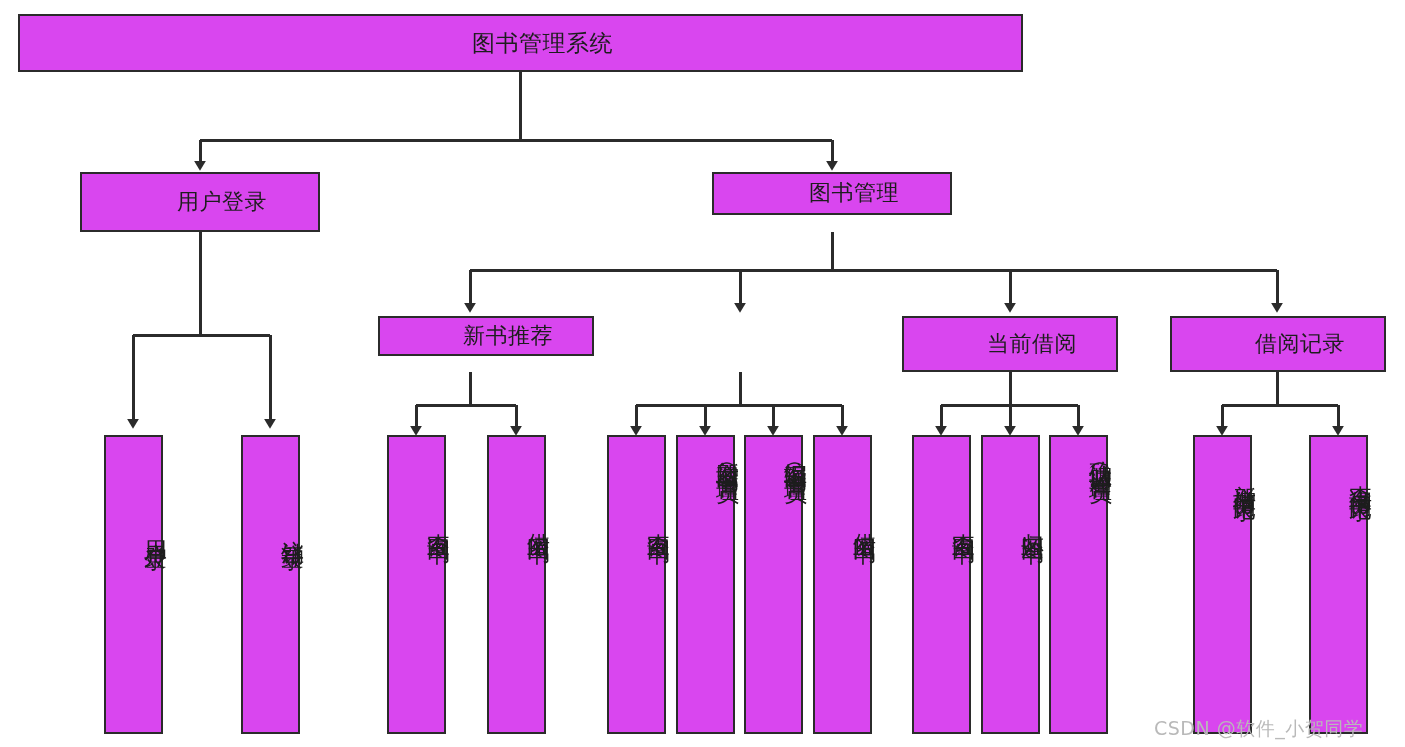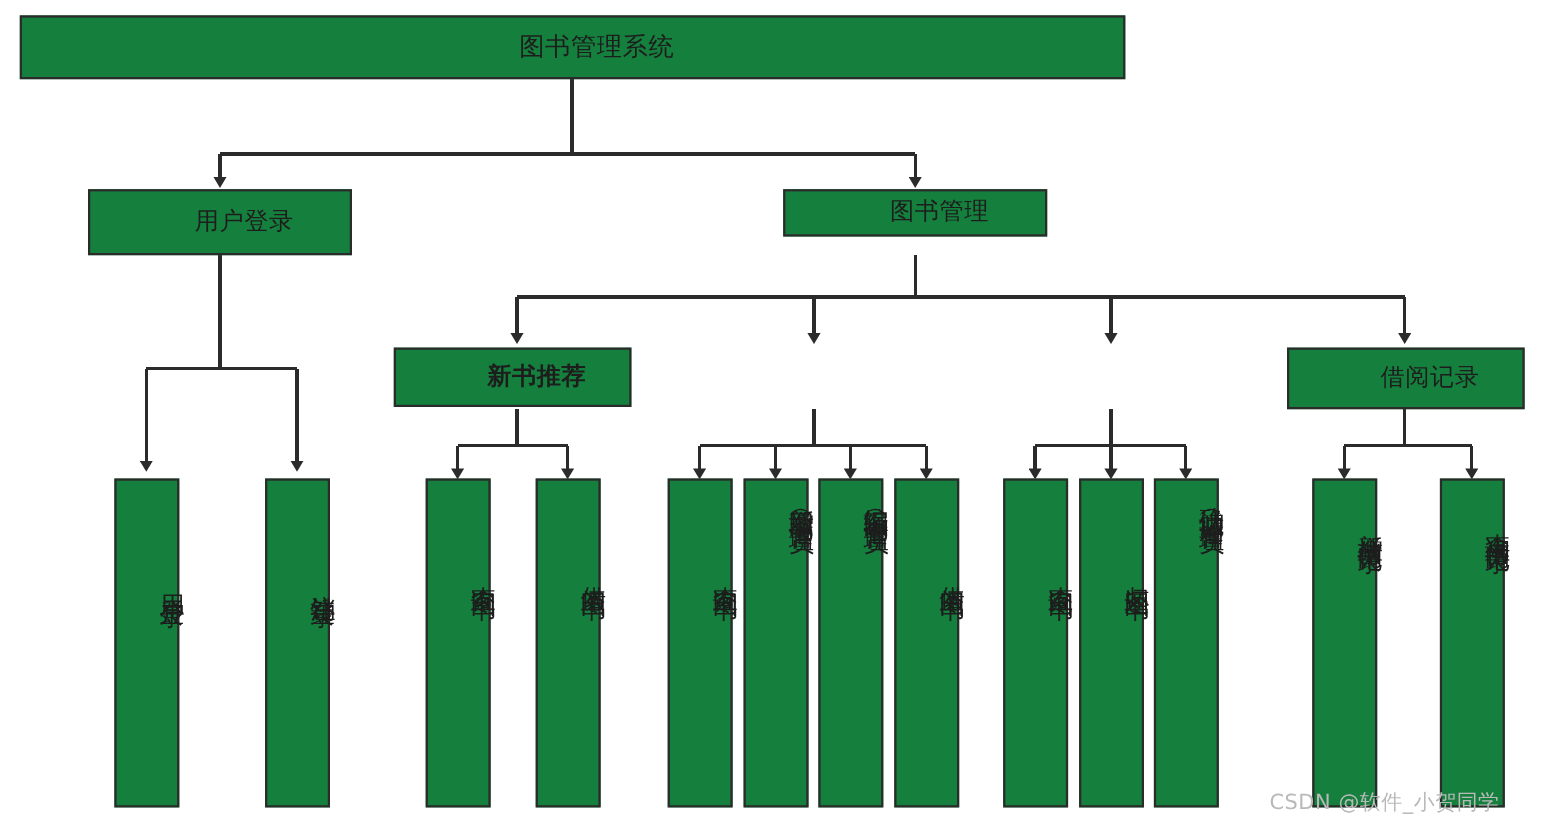--- a/index.html
+++ b/index.html
@@ -23,21 +23,21 @@
     position: absolute;
     left: 0;
     top: 0;
     width: 1405px;
     height: 747px;
     pointer-events: none;
   }
   .node {
     position: absolute;
     box-sizing: border-box;
-    background: #15803d;
+    background: #d946ef;
     border: 2px solid #2b2b2b;
     display: flex;
     align-items: center;
     justify-content: center;
     z-index: 2;
     padding-left: 44px;
   }
   .node .node-label {
     display: block;
     text-align: center;
@@ -138,22 +138,25 @@
     <span class="node-label">图书管理系统</span>
   </div>
 
   <div class="node node-l1" style="left:80px; top:172px; width:240px; height:60px;">
     <span class="node-label">用户登录</span>
   </div>
   <div class="node node-l1" style="left:712px; top:172px; width:240px; height:43px;">
     <span class="node-label">图书管理</span>
   </div>
 
-  <div class="node node-l2" style="left:358px; top:316px; width:216px; height:54px;font-weight:bold;">
+  <div class="node node-l2" style="left:378px; top:316px; width:216px; height:40px;">
     <span class="node-label">新书推荐</span>
+  </div>
+  <div class="node node-l2" style="left:902px; top:316px; width:216px; height:56px;">
+    <span class="node-label">当前借阅</span>
   </div>
   <div class="node node-l2" style="left:1170px; top:316px; width:216px; height:56px;">
     <span class="node-label">借阅记录</span>
   </div>
 
   <div class="node node-leaf" style="left:104px; top:435px; width:59px; height:299px; padding-top:85px;">
     <span class="node-label">用户登录</span>
   </div>
   <div class="node node-leaf" style="left:241px; top:435px; width:59px; height:299px; padding-top:85px;">
     <span class="node-label">注销登录</span>

